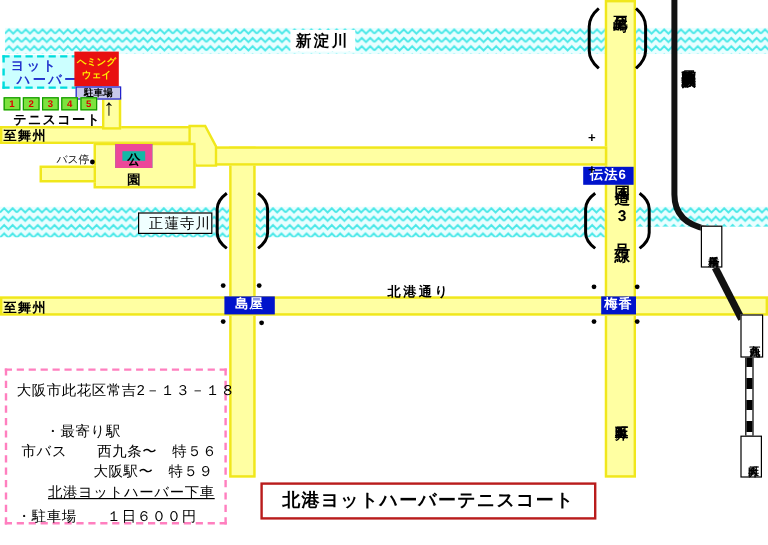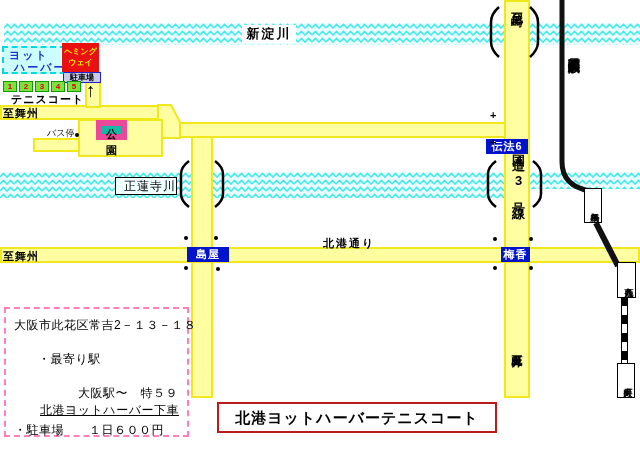--- a/index.html
+++ b/index.html
@@ -143,20 +143,21 @@
   <div class="abs" style="left:86px;top:80px;font-size:19px;font-weight:bold;line-height:22px;">↑</div>
 
   <div class="abs" style="left:96px;top:120px;width:31px;height:20px;background:#14b8a6;border:6px solid #ec4899;box-sizing:border-box;
               font-size:11px;font-weight:bold;text-align:center;line-height:16px;">公園</div>
   <div class="abs" style="left:47px;top:127px;font-size:9px;">バス停</div>
   <div class="dot" style="left:75px;top:133px;"></div>
 
   <div class="abs" style="left:4px;top:307px;width:185px;height:130px;border:2px dashed #ff7fbf;box-sizing:border-box;background:#fff;">
     <div class="infoline" style="left:8px;top:8px;">大阪市此花区常吉2－１３－１８</div>
     <div class="infoline" style="left:8px;top:42px;margin-left:24px;">・最寄り駅</div>
+    <div class="infoline" style="left:12px;top:59px;">市バス　　西九条〜　特５６</div>
     <div class="infoline" style="left:72px;top:76px;">大阪駅〜　特５９</div>
     <div class="infoline" style="left:34px;top:93px;text-decoration:underline;">北港ヨットハーバー下車</div>
     <div class="infoline" style="left:8px;top:113px;">・駐車場　　１日６００円</div>
   </div>
 
   <div class="abs" style="left:217px;top:402px;width:280px;height:31px;border:2px solid #b91c1c;box-sizing:border-box;background:#fff;
               font-size:15px;font-weight:bold;text-align:center;line-height:28px;letter-spacing:1px;">北港ヨットハーバーテニスコート</div>
 
 </div>
 

